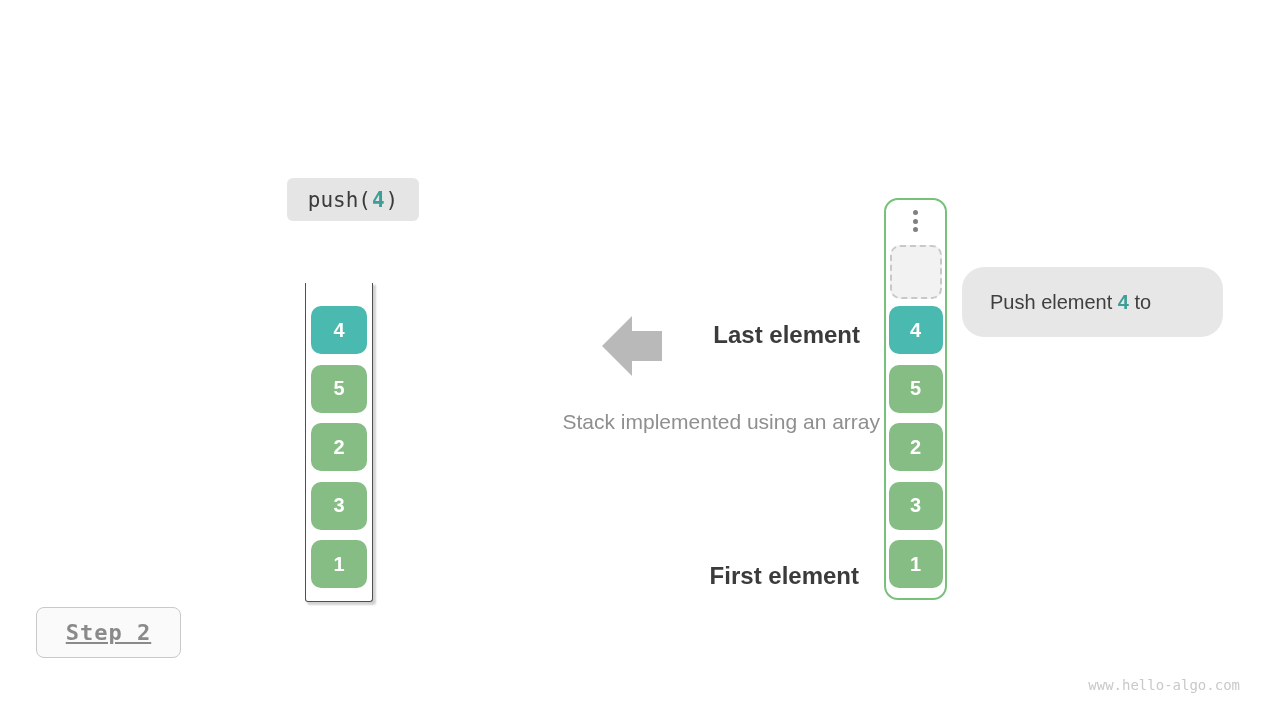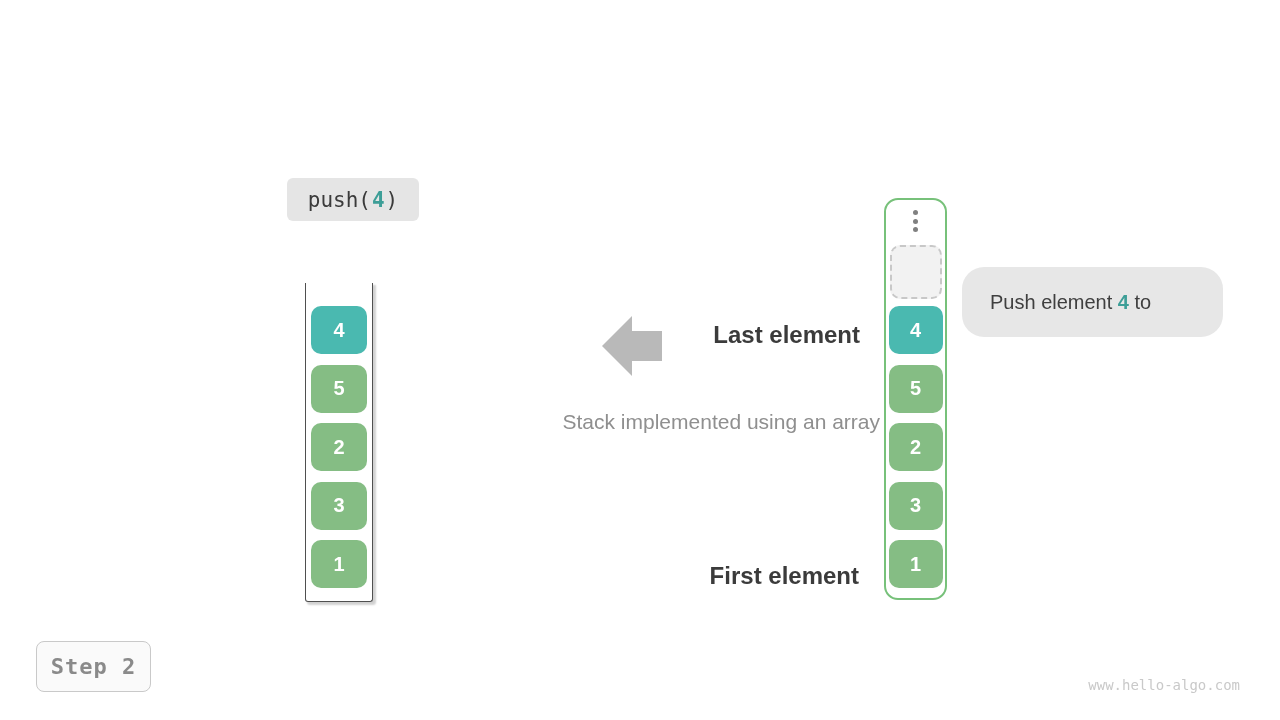--- a/index.html
+++ b/index.html
@@ -66,25 +66,25 @@
   .callout {
     left: 962px; top: 267px; width: 261px; height: 70px;
     background: var(--callout-bg); border-radius: 22px;
     display: flex; flex-direction: column; justify-content: center;
     padding-left: 28px; font-size: 20px; line-height: 29px; color: #3f3f3f;
   }
   .callout .arg { color: var(--teal-text); font-weight: bold; }
 
   
   .step-badge {
-    left: 36px; top: 641px; width: 115px; height: 51px;
+    left: 36px; top: 607px; width: 145px; height: 51px;
     background: #fafafa; border: 1.5px solid #c9c9c9; border-radius: 8px;
     display: flex; align-items: center; justify-content: center;
     font-family: "DejaVu Sans Mono", monospace; font-size: 22px; font-weight: bold;
-    color: #8a8a8a; letter-spacing: 1px;
+    color: #8a8a8a; letter-spacing: 1px; text-decoration: underline;
   }
 
   
   .watermark { right: 40px; top: 677px;
     font-family: "DejaVu Sans Mono", monospace; font-size: 14px; color: #c9c9c9; margin-left: 13px; }
 </style>
 </head>
 <body>
 
 <div class="abs op-pill">

